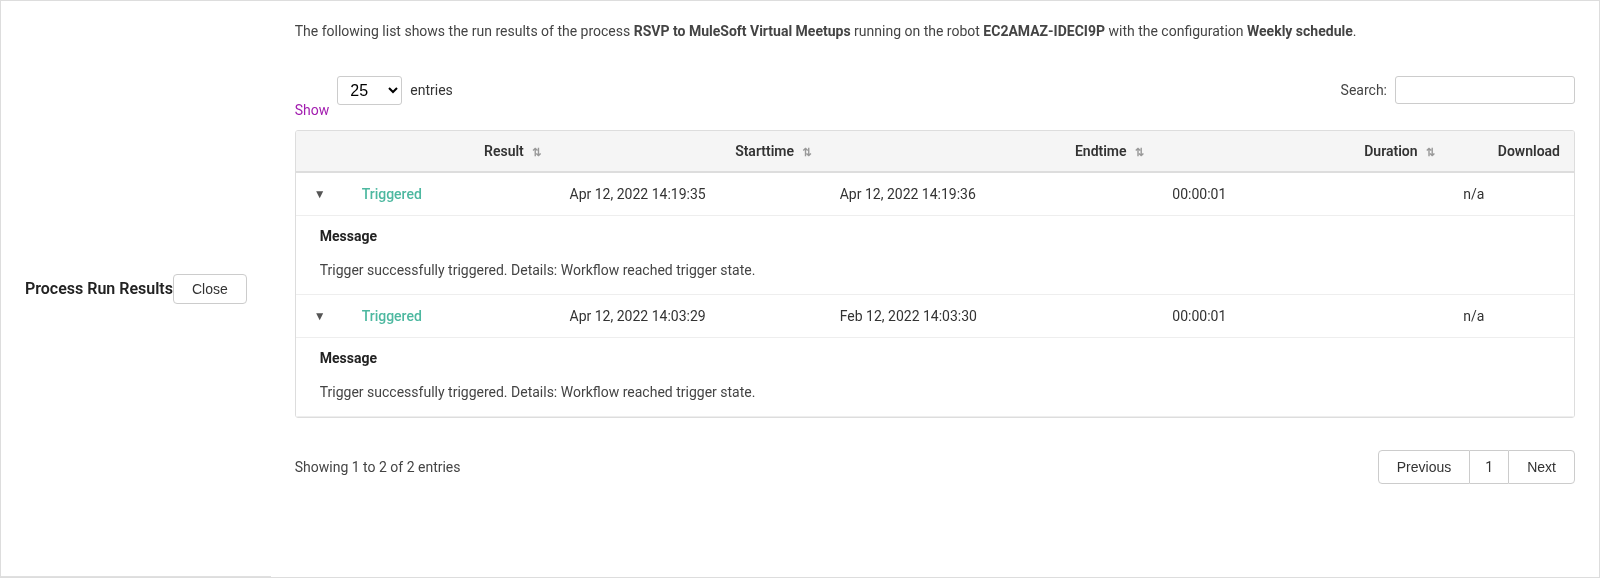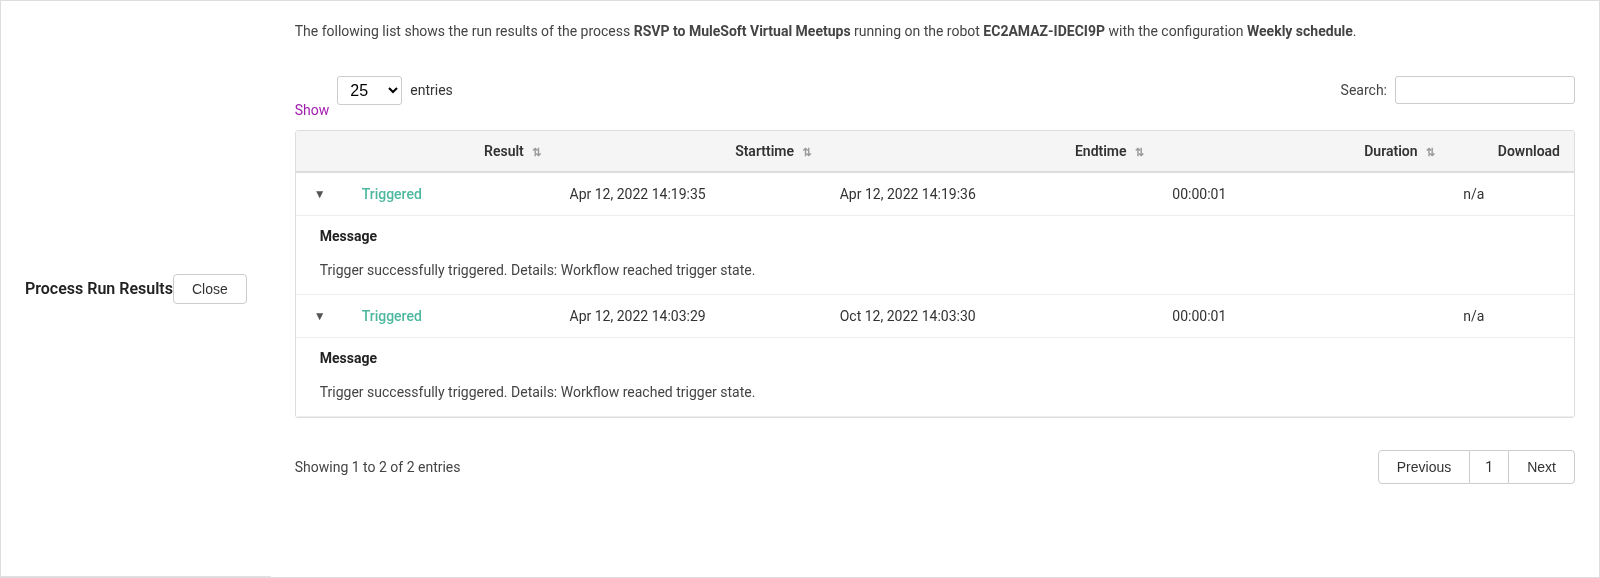--- a/index.html
+++ b/index.html
@@ -266,21 +266,21 @@
           </tr>
 
           <tr class="data-row">
             <td>
               <button class="toggle-btn">▼</button>
             </td>
             <td>
               <span class="triggered-link">Triggered</span>
             </td>
             <td>Apr 12, 2022 14:03:29</td>
-            <td>Oct 12, 2022 14:03:30</td>
+            <td>Feb 12, 2022 14:03:30</td>
             <td>00:00:01</td>
             <td>n/a</td>
           </tr>
 
           <tr class="message-row">
             <td colspan="6">
               <div class="message-heading">Message</div>
               <div class="message-text">Trigger successfully triggered. Details: Workflow reached trigger state.</div>
             </td>
           </tr>

